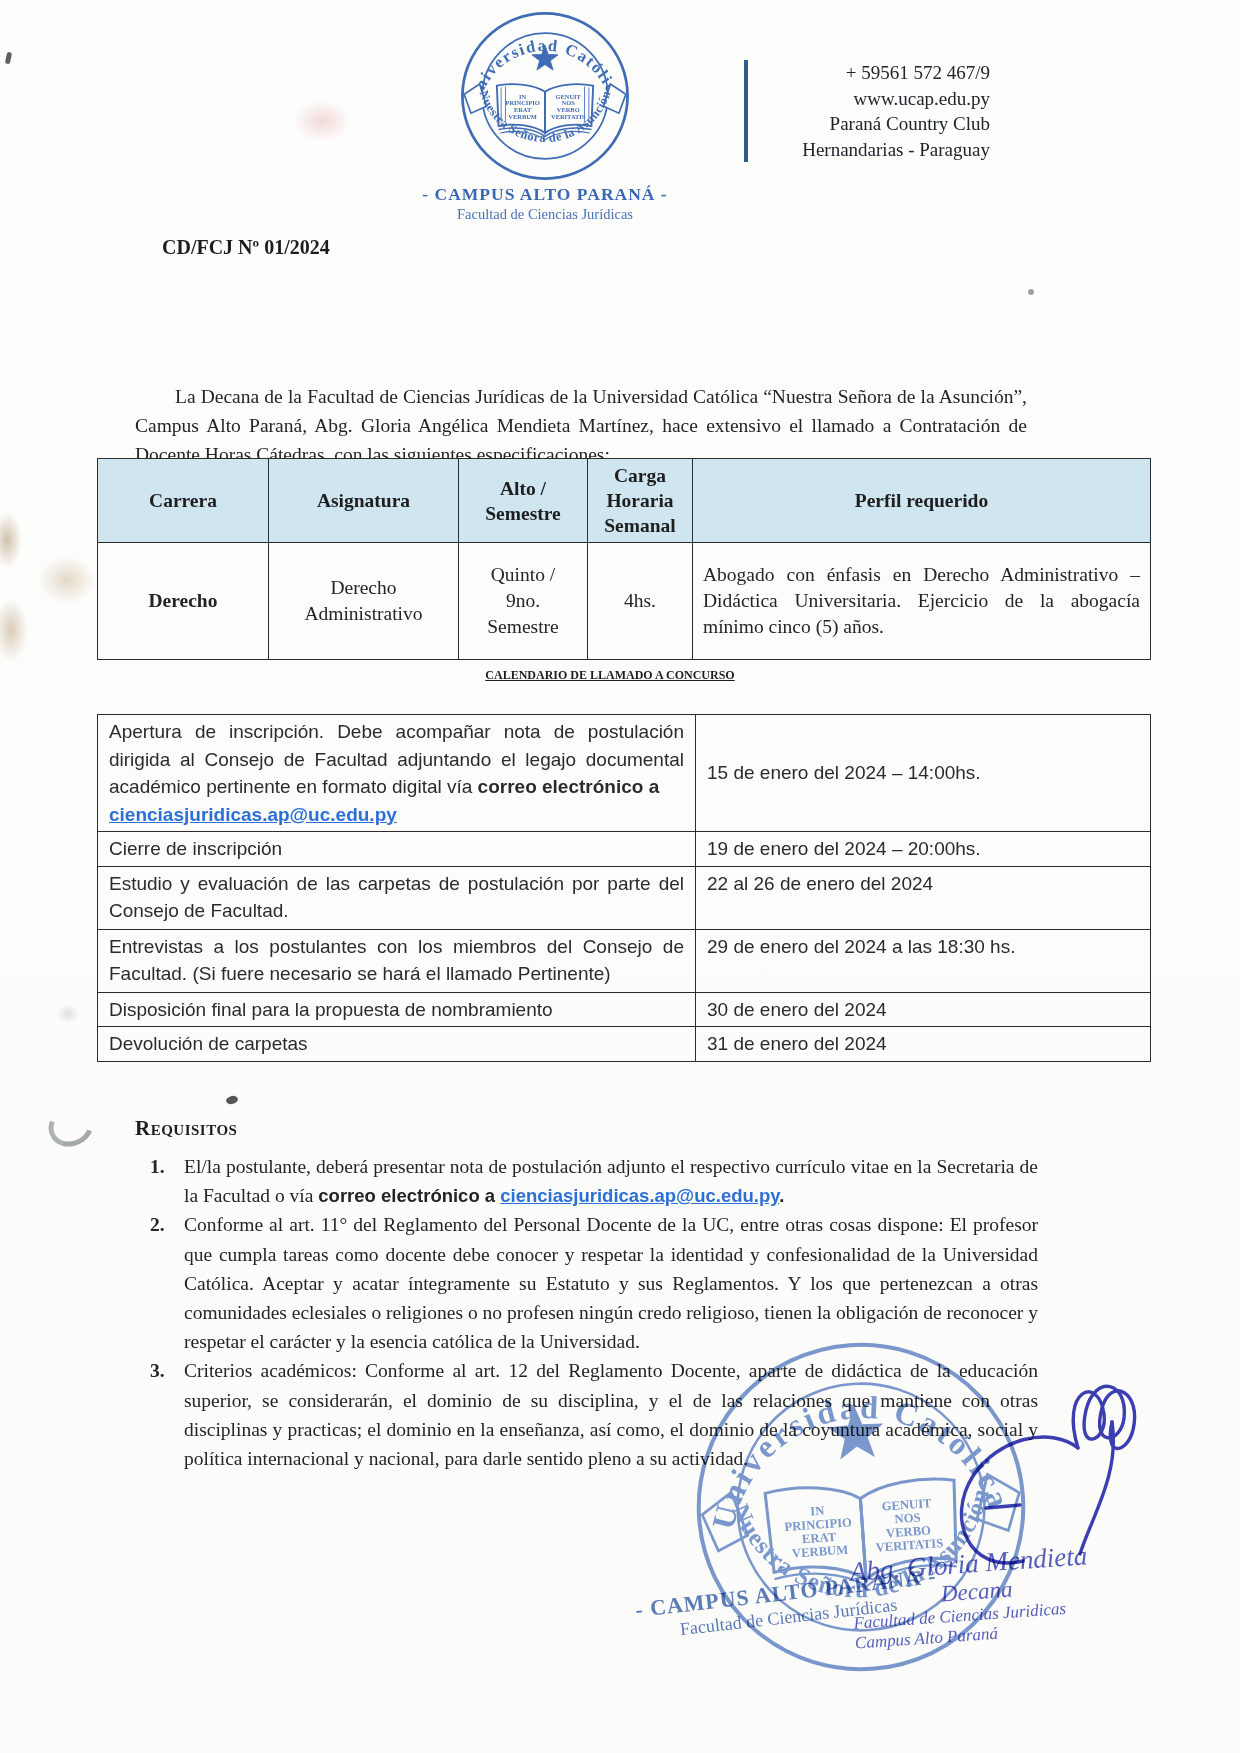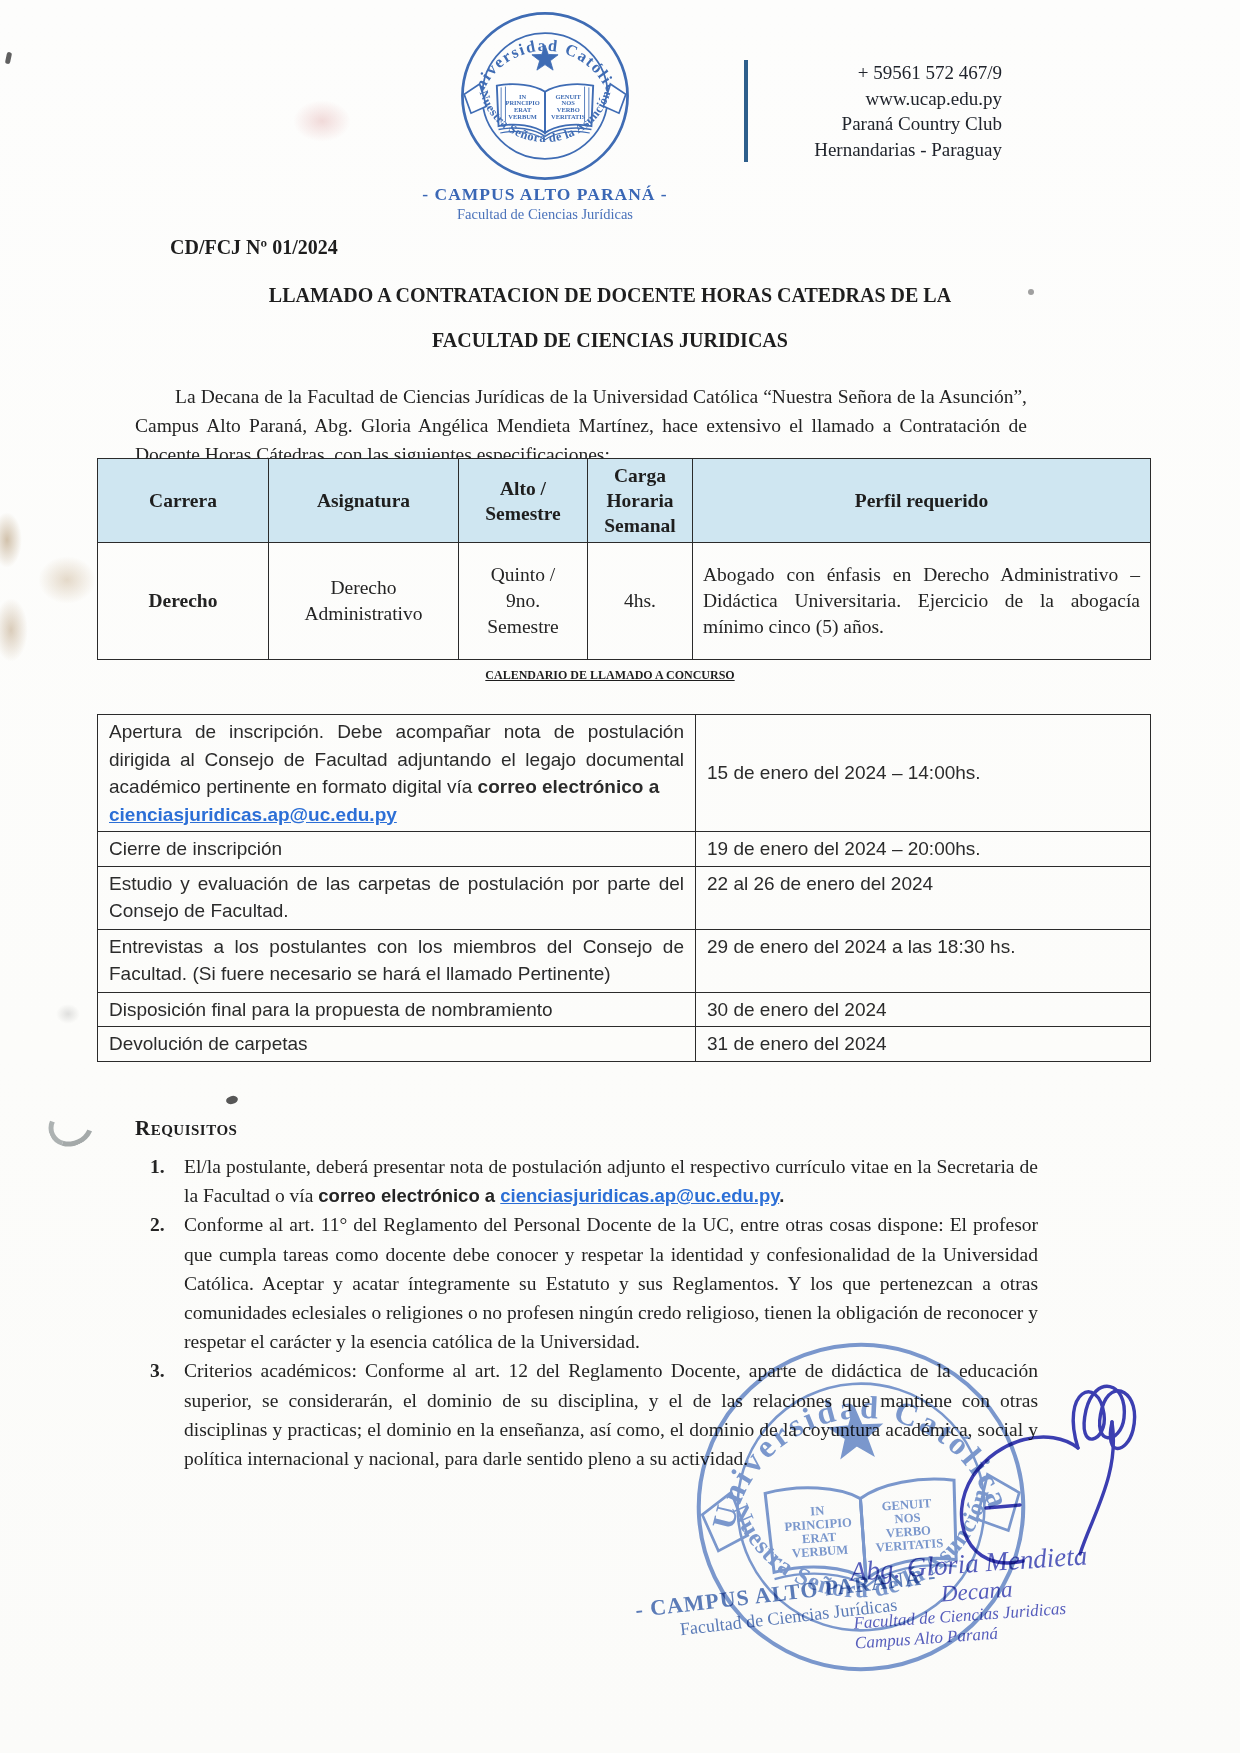--- a/index.html
+++ b/index.html
@@ -8,23 +8,23 @@
     background:linear-gradient(180deg,#fdfdfc 0%,#fcfcfa 60%,#fbfbf9 100%);
     font-family:"Liberation Serif", serif;color:#222;overflow:hidden;
   }
   
   .logo-block{position:absolute;left:408px;top:10px;width:274px;text-align:center;}
   .seal{display:block;margin:0 auto;}
   .campus-line{margin-top:2px;font-size:17.5px;font-weight:bold;letter-spacing:1px;color:#3a67b5;}
   .faculty-line{margin-top:1px;font-size:14.5px;color:#4a72ba;}
   .contact-block{
     position:absolute;left:744px;top:60px;width:242px;text-align:right;
-    border-left:4px solid #2e5f8c;font-size:19px;line-height:25.5px;color:#20242c;padding-left:12px;
+    border-left:4px solid #2e5f8c;font-size:19px;line-height:25.5px;color:#20242c;
   }
-  .doc-number{position:absolute;left:170px;top:236px;font-size:20px;font-weight:bold;color:#1d1d1d;text-align:right;}
+  .doc-number{position:absolute;left:162px;top:236px;font-size:20px;font-weight:bold;color:#1d1d1d;text-align:right;}
   
   .title-wrap{position:absolute;left:160px;top:284px;width:900px;text-align:center;
     font-size:20px;font-weight:bold;color:#1e1e1e;}
   .title-wrap .t2{margin-top:22px;}
   .intro{
     position:absolute;left:135px;top:362px;width:892px;
     font-size:19.5px;line-height:29px;text-align:justify;text-indent:40px;color:#242424;
   }
   
   table{border-collapse:collapse;}
@@ -140,24 +140,20 @@
 
   <div class="contact-block">
     <div>+ 59561 572 467/9</div>
     <div>www.ucap.edu.py</div>
     <div>Paraná Country Club</div>
     <div>Hernandarias - Paraguay</div>
   </div>
 
   <div class="doc-number">CD/FCJ Nº 01/2024</div>
 
-  <div class="title-wrap">
-    <div class="t1">LLAMADO A CONTRATACION DE DOCENTE HORAS CATEDRAS DE LA</div>
-    <div class="t2">FACULTAD DE CIENCIAS JURIDICAS</div>
-  </div>
 
   <p class="intro">La Decana de la Facultad de Ciencias Jurídicas de la Universidad Católica “Nuestra Señora de la Asunción”, Campus Alto Paraná, Abg.  Gloria Angélica Mendieta Martínez, hace extensivo el llamado a Contratación de Docente Horas Cátedras, con las siguientes especificaciones:</p>
 
   <table class="spec-table">
     <colgroup>
         <col style="width:171px">
         <col style="width:190px">
         <col style="width:129px">
         <col style="width:105px">
         <col style="width:458px">

